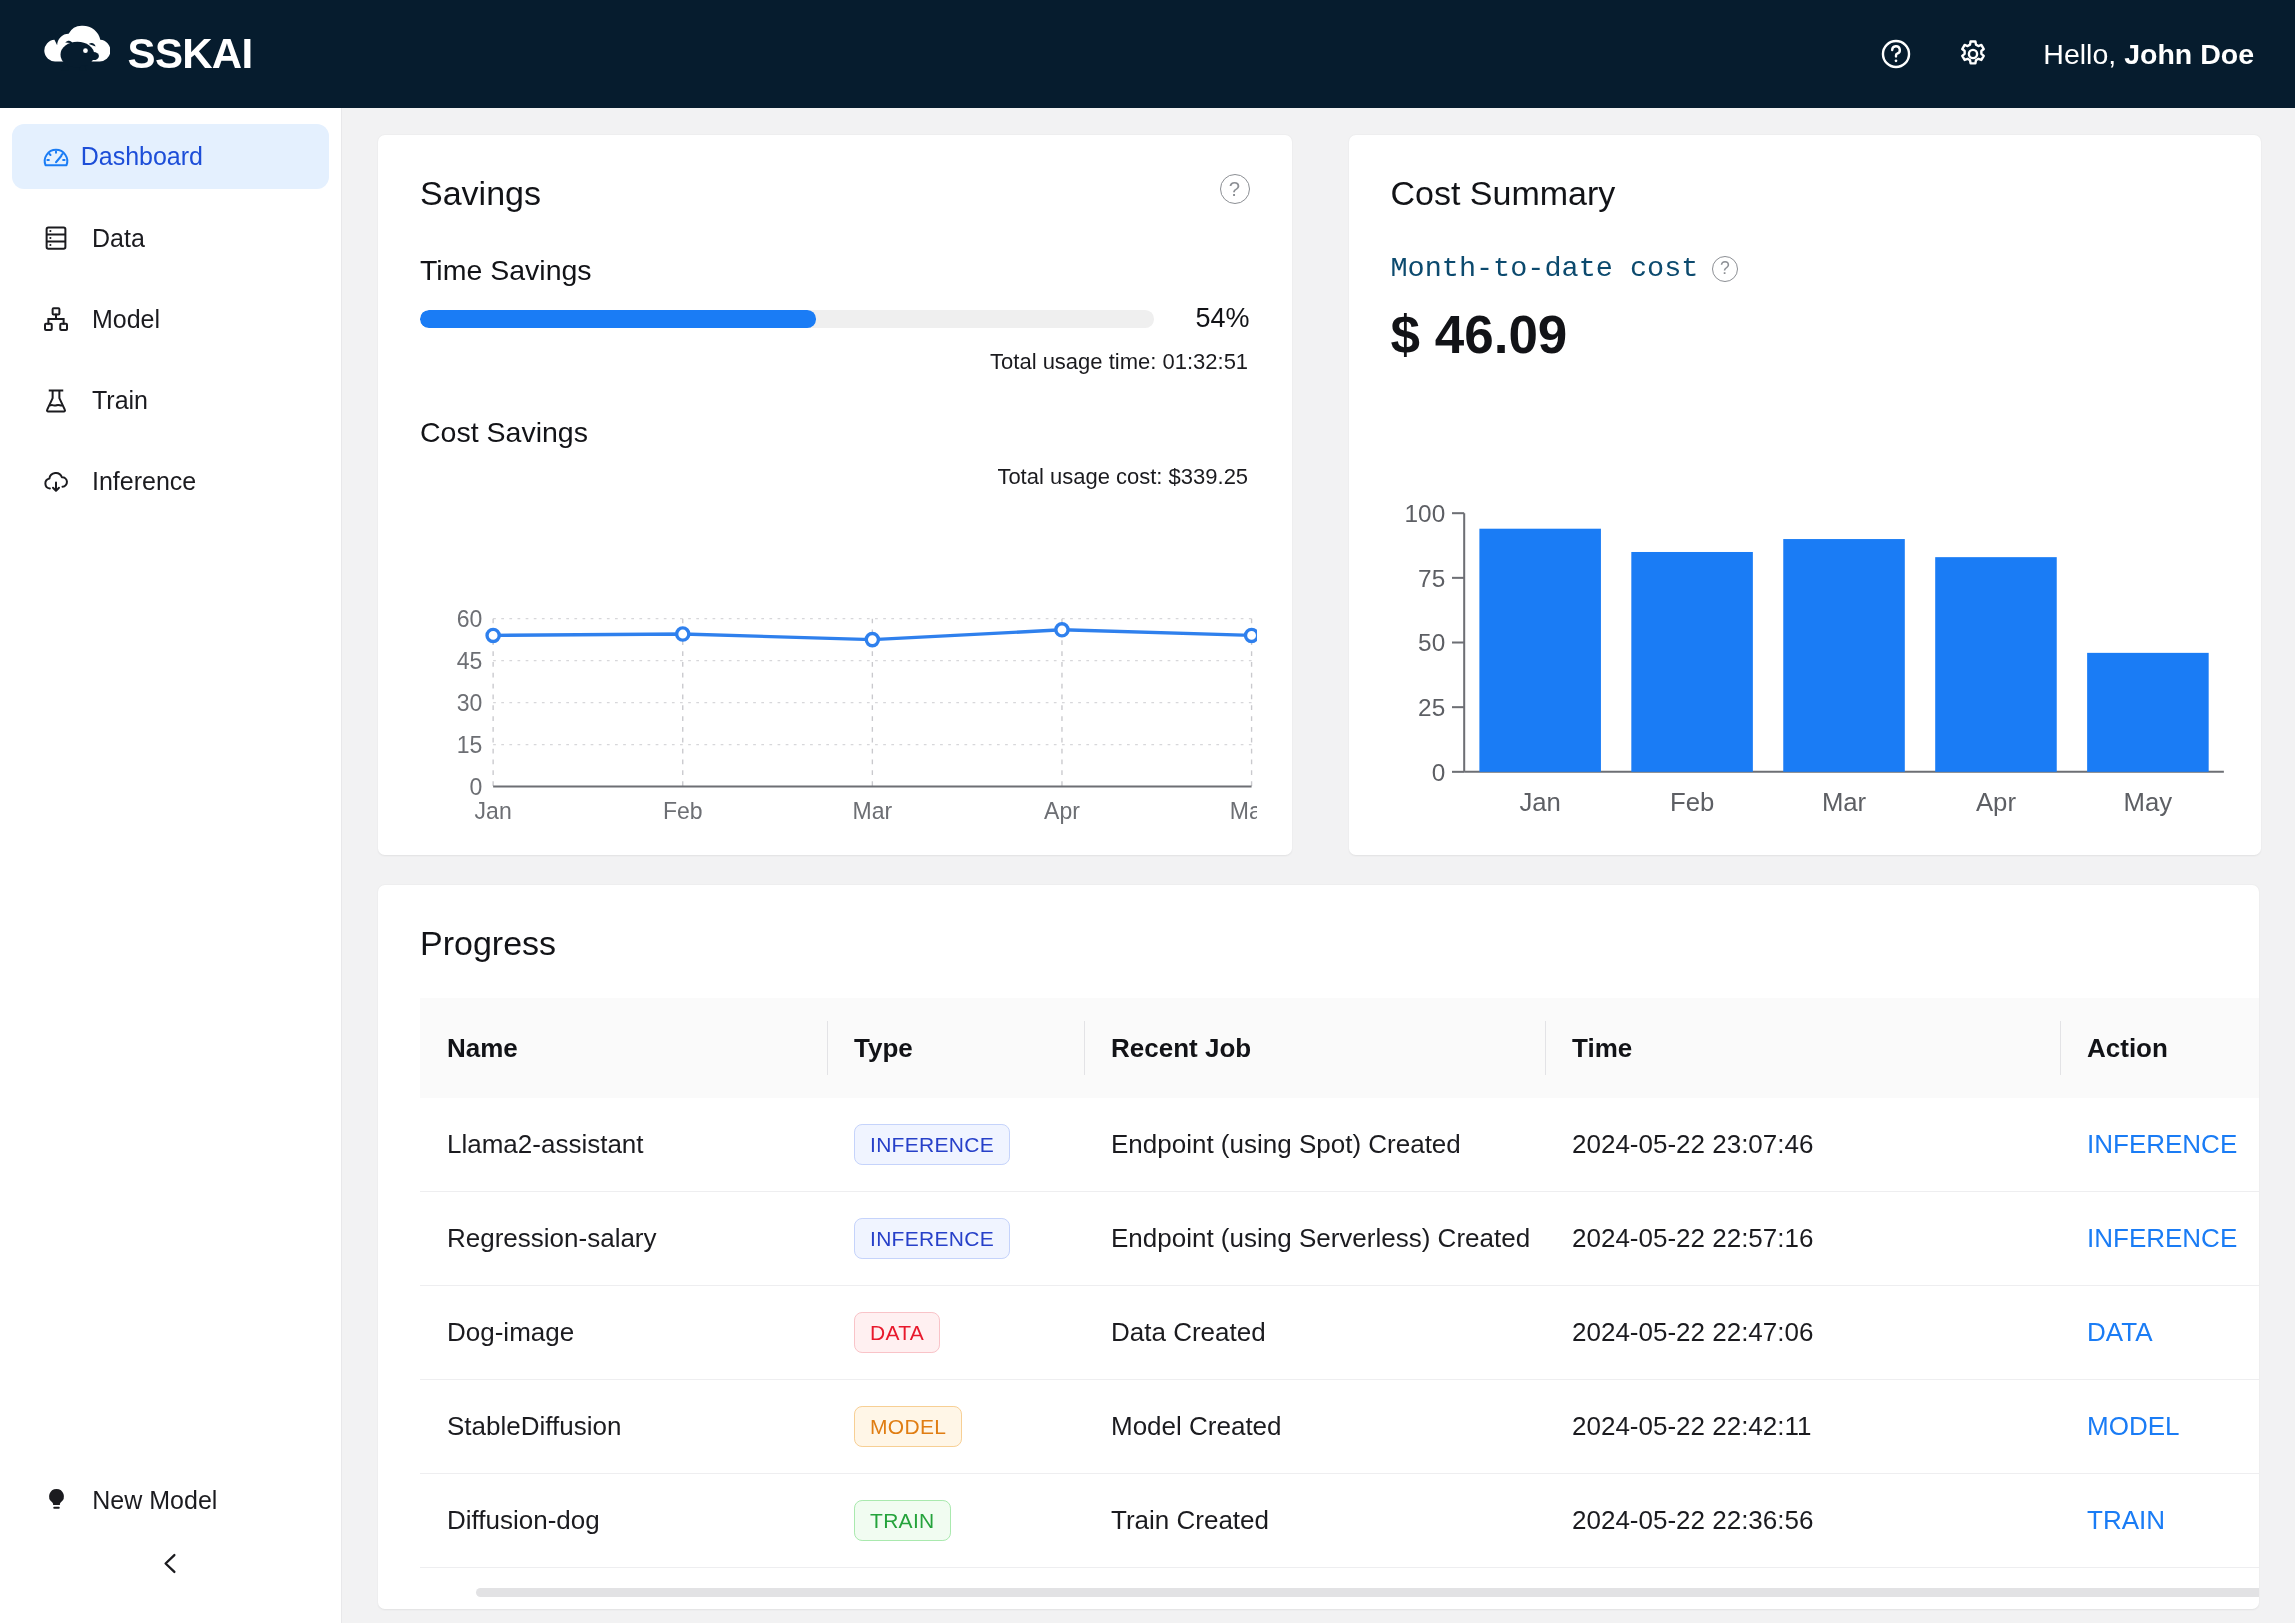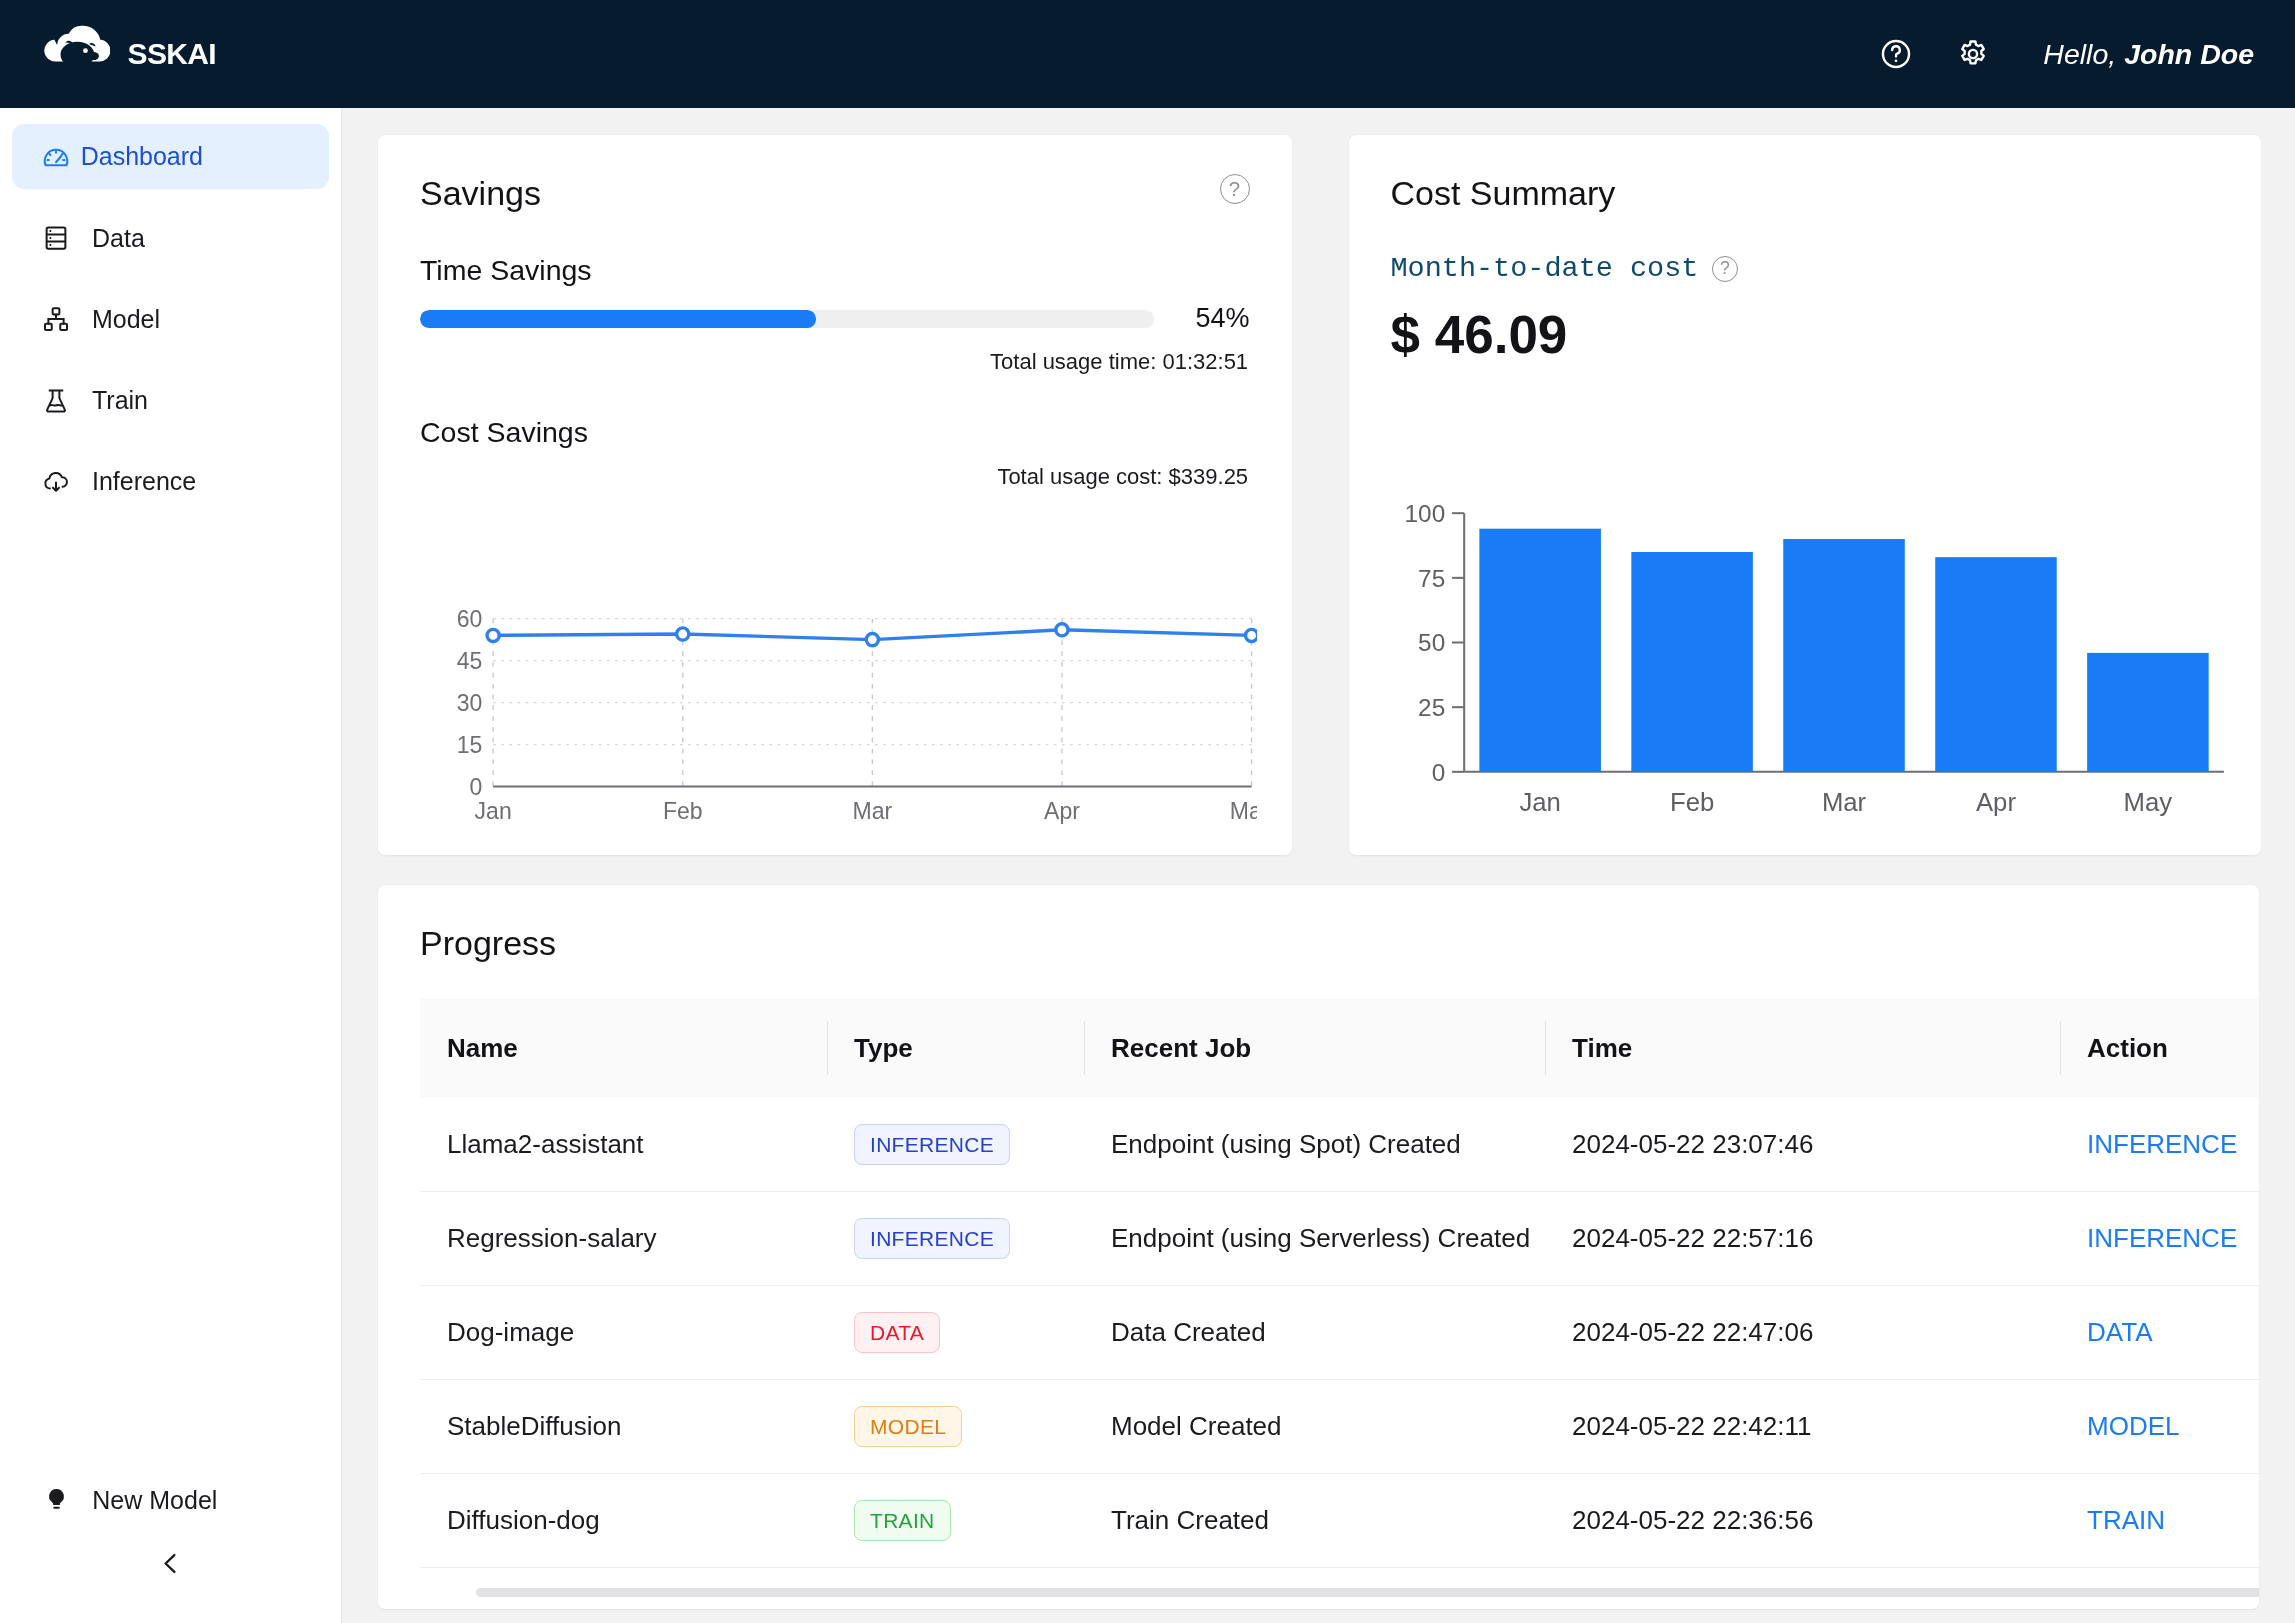--- a/index.html
+++ b/index.html
@@ -13,23 +13,23 @@
   .topbar {
     position: absolute; top: 0; left: 0;
     width: 2295px; height: 108px;
     background: #061c2e;
     display: flex; align-items: center; justify-content: space-between;
     padding: 0 41px 0 38px;
   }
   .brand { display: flex; align-items: center; gap: 17.6px; }
   .brand-logo { width: 72px; height: 58px; position: relative; }
   .brand-name {
-    color: #ffffff; font-size: 30px; font-weight: bold; letter-spacing: -0.7px;
-  }
-  .topbar-right { display: flex; align-items: center; gap: 42px; font-style: italic; }
+    color: #ffffff; font-size: 42px; font-weight: bold; letter-spacing: -0.7px;
+  }
+  .topbar-right { display: flex; align-items: center; gap: 42px; }
   .icon-btn { width: 35px; height: 35px; display: flex; align-items: center; justify-content: center; }
   .greeting { color: #ffffff; font-size: 28.5px; margin-left: 11px; white-space: nowrap; }
   .greeting b { font-weight: bold; }
 
   
   .sidebar {
     position: absolute; top: 108px; left: 0;
     width: 342px; height: 1515px;
     background: #ffffff;
     border-right: 0.7px solid #e8e8ea;

